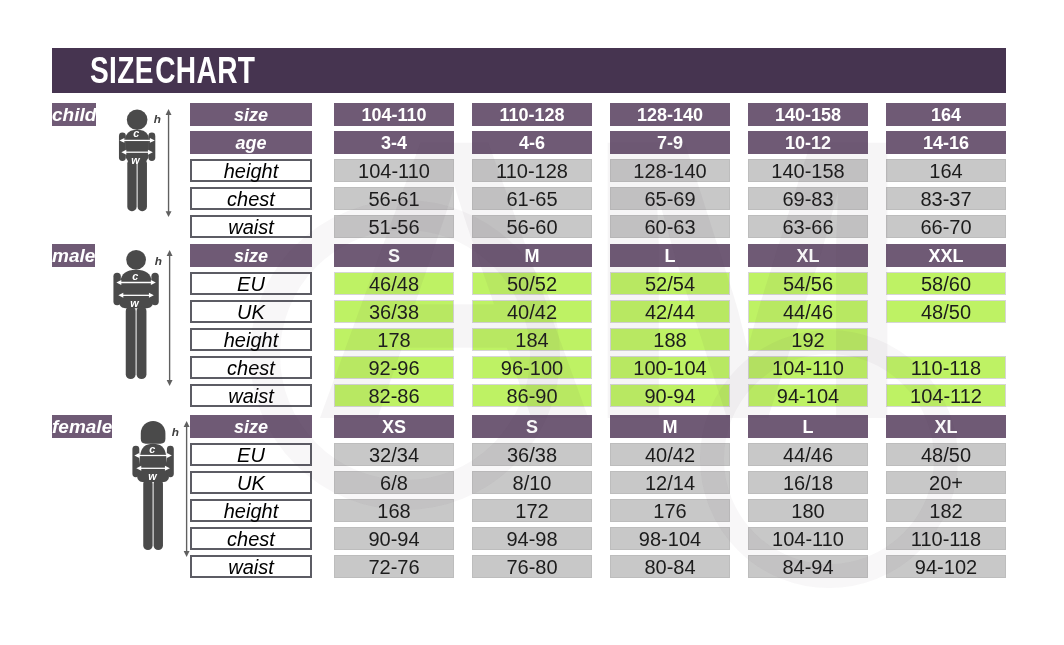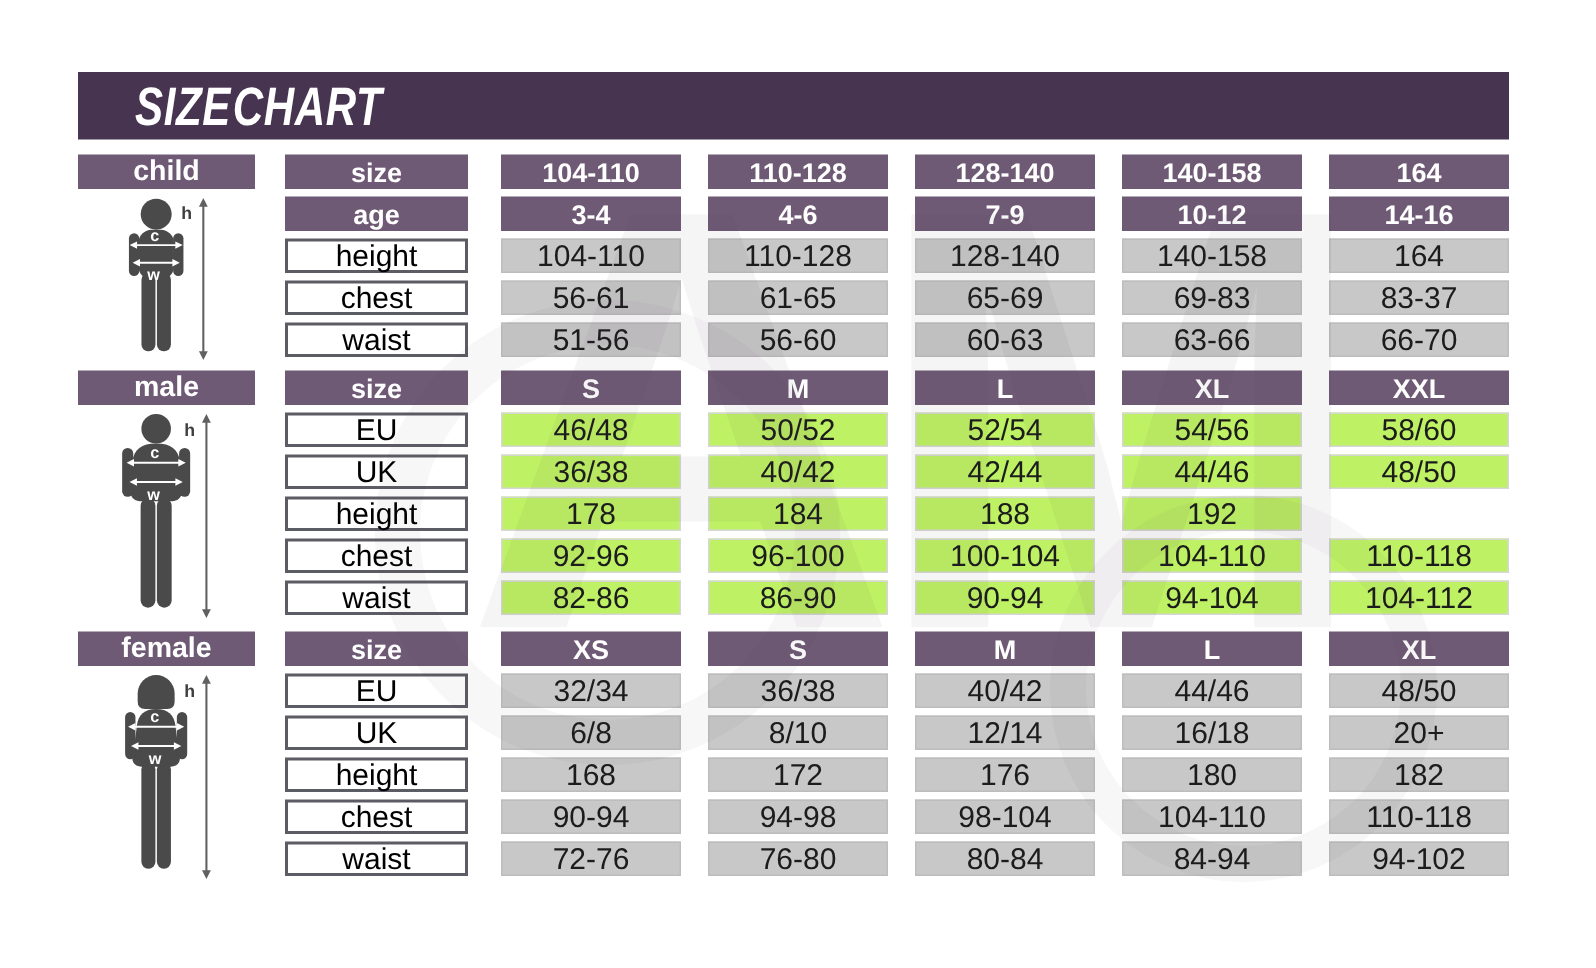--- a/index.html
+++ b/index.html
@@ -6,45 +6,45 @@
   body{
     width:1064px;height:645px;background:#ffffff;position:relative;overflow:hidden;
     font-family:"Liberation Sans",sans-serif;
     -webkit-font-smoothing:antialiased;
   }
   .page{position:absolute;left:52px;top:48px;z-index:1;}
 
   
   .titlebar{
     width:954px;height:45px;background:#463450;display:flex;align-items:center;
-    padding-left:38px;box-sizing:border-box;margin-bottom:10px;font-style:italic;
+    padding-left:38px;box-sizing:border-box;margin-bottom:10px;
   }
   .titlebar .t{
     color:#fff;font-size:36px;font-weight:bold;line-height:1;
     transform:scaleX(.78);transform-origin:left center;word-spacing:-9px;letter-spacing:.5px;
   }
 
   
   .section{display:flex;margin-bottom:6px;}
   .section.sec-male{margin-bottom:8px;}
-  .figcol{width:118px;margin-right:20px;display:flex;flex-direction:column;}
+  .figcol{width:118px;margin-right:20px;display:flex;flex-direction:row;font-style:italic;}
   .section-banner{
     height:23px;background:#6F5A75;color:#fff;font-weight:bold;font-size:19px;
     display:flex;align-items:center;justify-content:center;line-height:1;flex:0 0 auto;
   }
   .figure{flex:1;display:flex;align-items:flex-start;justify-content:center;padding-top:5px;}
 
   .rows{display:flex;flex-direction:column;}
   .row{display:flex;height:23px;margin-bottom:5px;}
   .row:last-child{margin-bottom:0;border-radius:10px;}
   .cell{
     height:23px;display:flex;align-items:center;justify-content:center;
     box-sizing:border-box;line-height:1;white-space:nowrap;
   }
-  .lblw{width:122px;margin-right:22px;flex:0 0 auto;}
+  .lblw{width:122px;margin-right:22px;flex:0 0 auto;font-style:italic;}
   .valw{width:120px;margin-right:18px;flex:0 0 auto;}
   .row .valw:last-child{margin-right:0;}
   .hdr{background:#6F5A75;color:#fff;font-weight:bold;font-size:18px;}
   .lbl{background:#fff;border:2px solid #5c5c64;color:#000000;font-size:20px;}
   .val{color:#1c1c1c;font-size:20px;}
   .val.dark{background:#C8C8C8;border:1px solid #bdbdbd;}
   .val.light{background:#bef264;border:1px solid #d6d6d6;}
 
   
   .wm-text{

